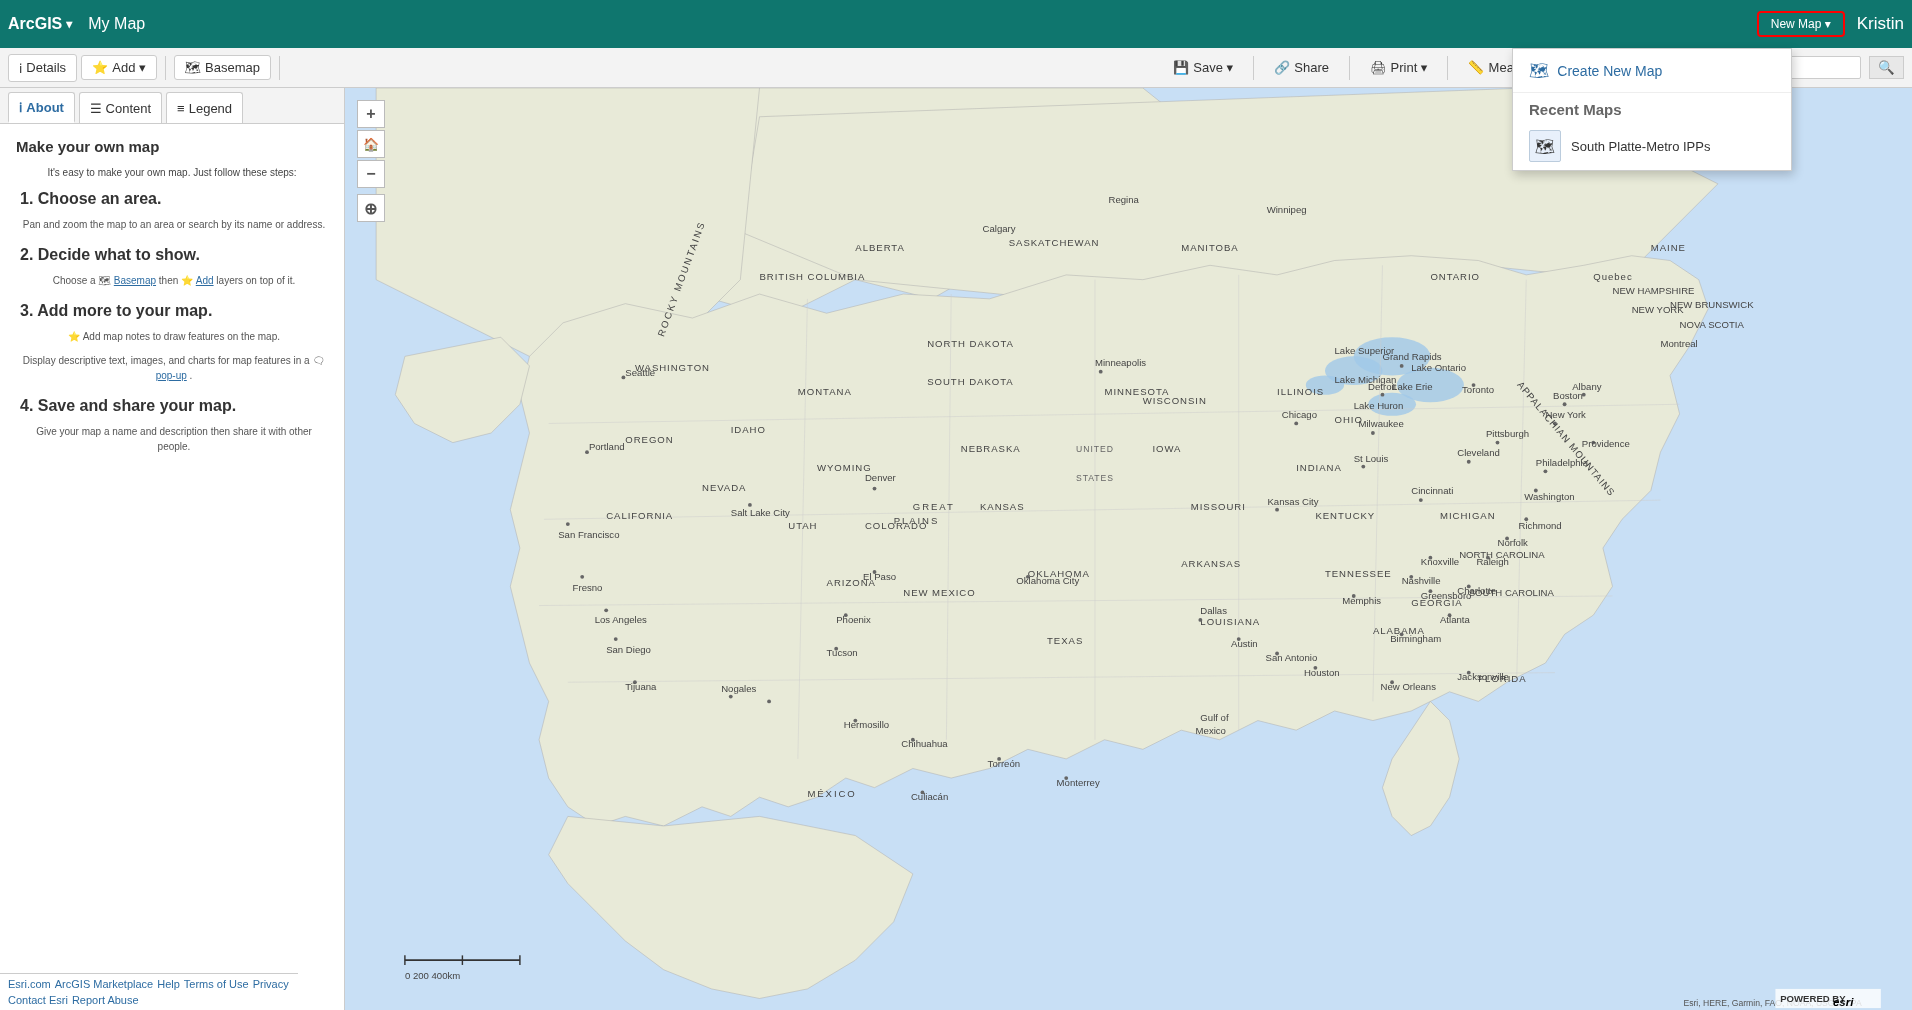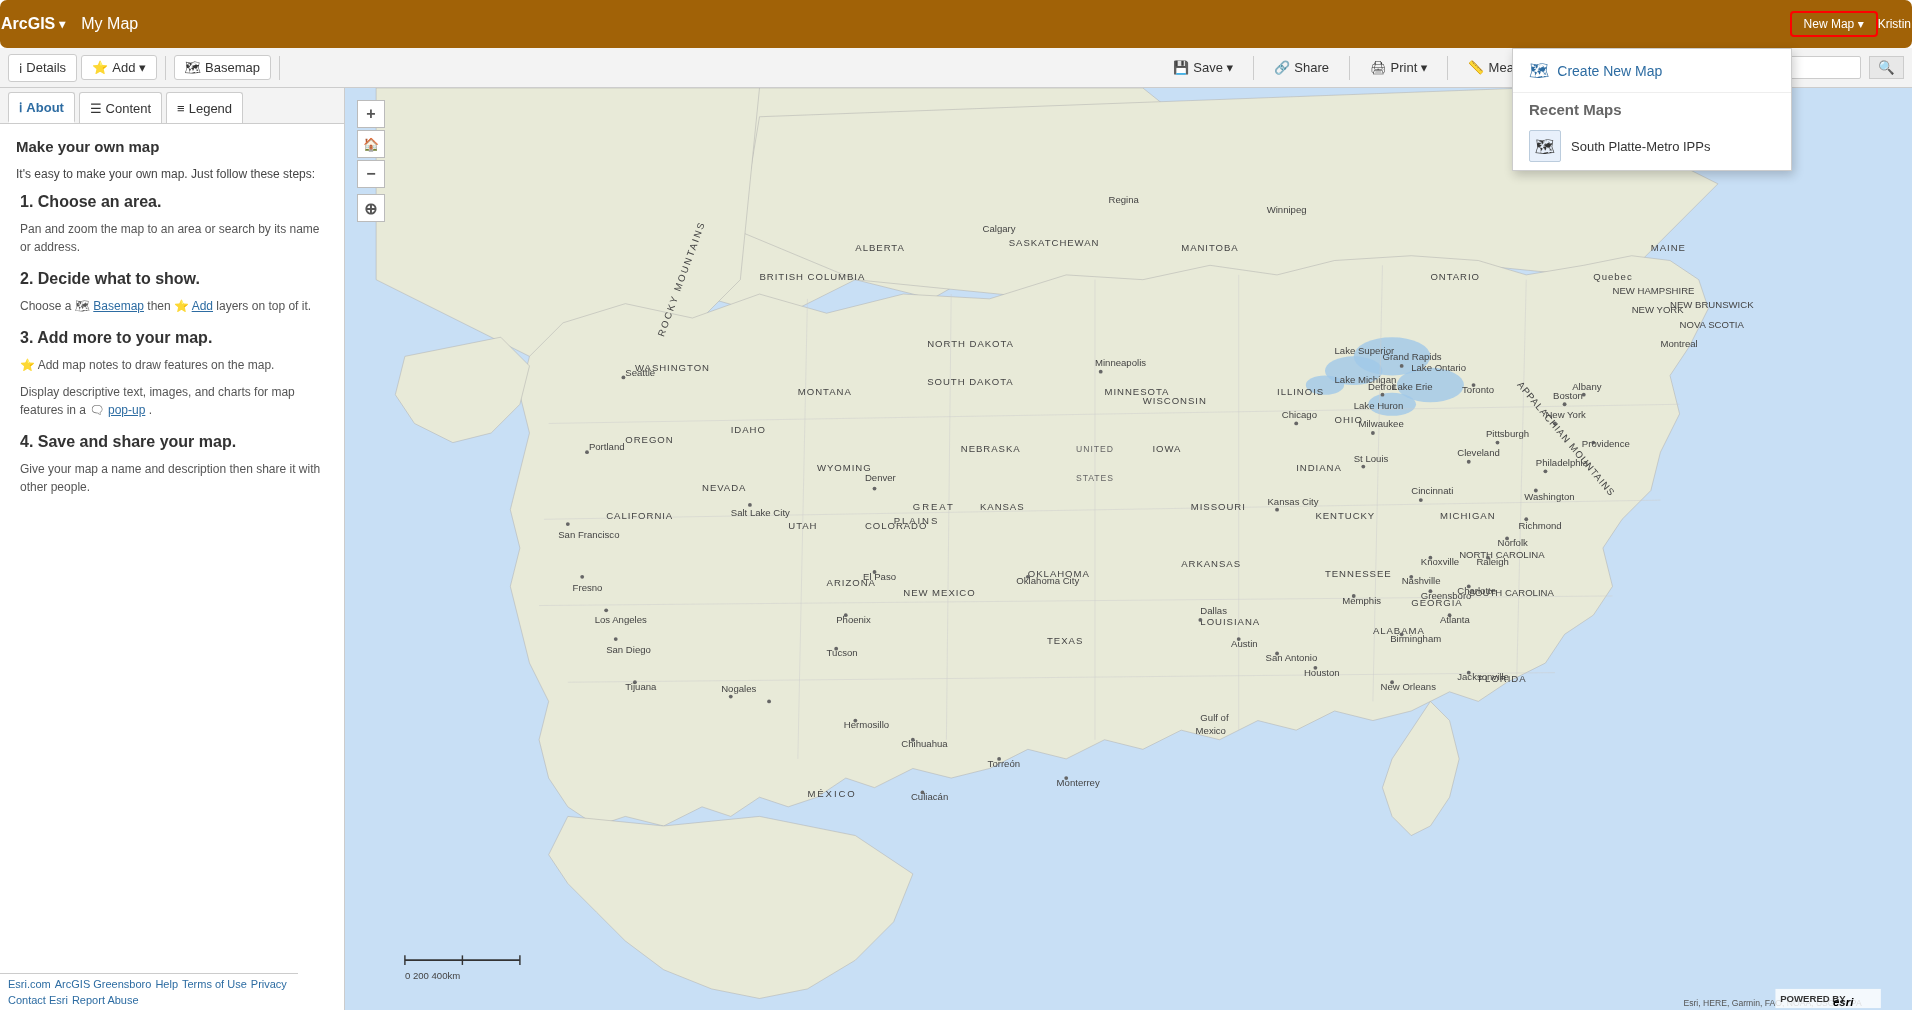--- a/index.html
+++ b/index.html
@@ -3,26 +3,25 @@
   <meta charset="utf-8">
   <style>
     * { box-sizing: border-box; margin: 0; padding: 0; }
     body { font-family: Arial, sans-serif; font-size: 13px; overflow: hidden; width: 1912px; height: 1010px; background: #fff; }
 
     
     #top-nav {
       display: flex;
       align-items: center;
       height: 48px;
-      background: #a16207;
+      background: #0f766e;
       color: white;
-      padding: 0 1px;
+      padding: 0 8px;
       position: relative;
       z-index: 100;
-      border-radius: 7px;
     }
     #arcgis-logo {
       font-size: 16px;
       font-weight: bold;
       color: white;
       display: flex;
       align-items: center;
       gap: 4px;
       cursor: pointer;
     }
@@ -41,21 +40,22 @@
       background: transparent;
       cursor: pointer;
       font-size: 12px;
       display: flex;
       align-items: center;
       gap: 4px;
       position: relative;
     }
     #user-name {
       color: white;
-      font-size: 12px;
+      font-size: 17px;
+      margin-left: 12px;
       cursor: pointer;
     }
 
     
     #toolbar {
       display: flex;
       align-items: center;
       height: 40px;
       background: #f3f3f3;
       border-bottom: 1px solid #ccc;
@@ -162,24 +162,25 @@
       padding: 14px 16px;
       flex: 1;
     }
     #sidebar-content h2 {
       font-size: 15px;
       font-weight: bold;
       color: #333;
       margin-bottom: 10px;
     }
     #sidebar-content p {
-      font-size: 12px;
+      font-size: 10px;
       color: #444;
       margin-bottom: 10px;
       line-height: 1.5;
+      text-align: center;
     }
     #sidebar-content ol {
       padding-left: 4px;
       list-style: none;
     }
     #sidebar-content ol li {
       margin-bottom: 14px;
       font-size: 13px;
       color: #333;
     }
@@ -442,21 +443,21 @@
         </li>
         <li>
           <strong><span>4.</span> <span>Save and share your map.</span></strong>
           <p>Give your map a name and description then share it with other people.</p>
         </li>
       </ol>
     </div>
 
     <div id="footer">
       <a>Esri.com</a>
-      <a>ArcGIS Greensboro</a>
+      <a>ArcGIS Marketplace</a>
       <a>Help</a>
       <a>Terms of Use</a>
       <a>Privacy</a>
       <a>Contact Esri</a>
       <a>Report Abuse</a>
     </div>
 
     <div id="sidebar-collapse">
       
     </div>

